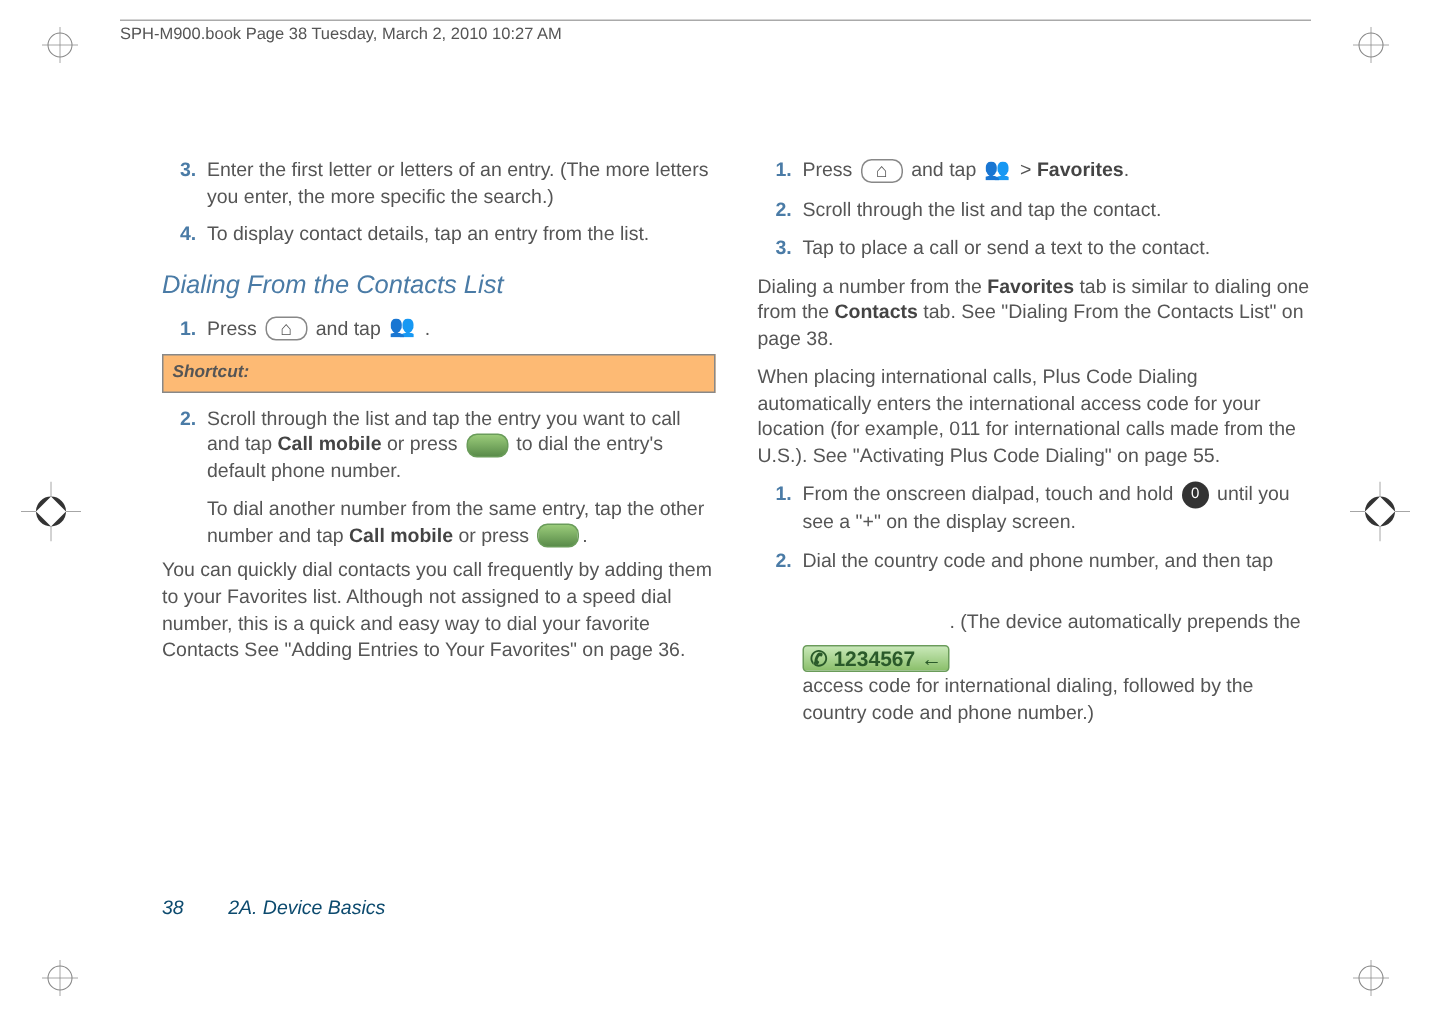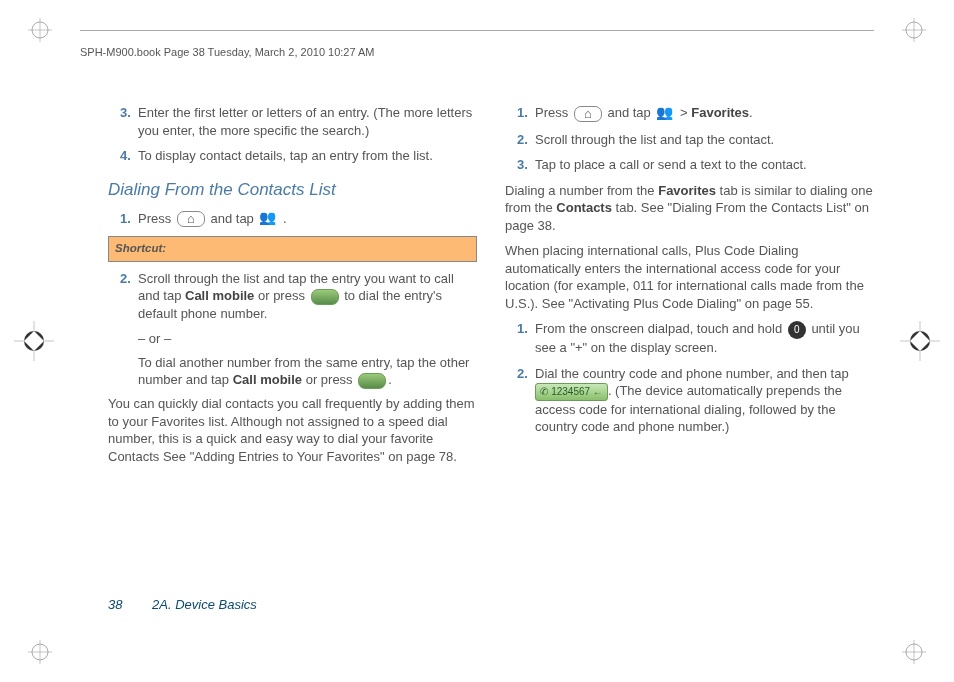--- a/index.html
+++ b/index.html
@@ -25,25 +25,25 @@
   .bottom-right { bottom: 18px; right: 28px; }
   .mid-left { top: 50%; left: 14px; transform: translateY(-50%); }
   .mid-right { top: 50%; right: 14px; transform: translateY(-50%); }
   .mid-mark {
     position: absolute;
     width: 40px;
     height: 40px;
   }
   .header-line {
     position: absolute;
-    top: 30px;
+    top: 13px;
     left: 80px;
     right: 80px;
     border-top: 0.5px solid #aaa;
-    padding-top: 15px;
+    padding-top: 3px;
     font-size: 11px;
     color: #555;
   }
   .content {
     position: absolute;
     top: 100px;
     left: 108px;
     right: 80px;
     bottom: 90px;
     display: flex;
@@ -150,25 +150,26 @@
     display: inline-block;
     vertical-align: middle;
   }
   .icon-dialbar {
     display: inline-block;
     vertical-align: middle;
     border: 1px solid #6a9c5a;
     border-radius: 3px;
     background: linear-gradient(#c8e8b8,#8abf6a);
     color: #2a5a2a;
-    font-weight: normal;
-    font-size: 10px;
+    font-weight: bold;
+    font-size: 14px;
     padding: 1px 4px;
     height: 14px;
     line-height: 14px;
+    margin-top: 48px;
   }
   .footer {
     position: absolute;
     bottom: 70px;
     left: 108px;
     font-size: 13px;
     font-style: italic;
     color: #0c4a6e;
   }
   .footer .pnum { margin-right: 26px; }
@@ -247,26 +248,25 @@
     <div class="shortcut-box">
       <span class="shortcut-label">Shortcut:</span>
     </div>
 
     <div class="ol-item">
       <div class="ol-num">2.</div>
       <div class="ol-body">
         <span>Scroll through the list and tap the entry you want to call and tap </span><span class="bold">Call mobile</span><span> or press </span><span class="icon icon-talk"></span><span> to dial the entry's default phone number.</span>
       </div>
     </div>
-    <div class="sub-indent">– or –</div>
     <div class="sub-indent">
       <span>To dial another number from the same entry, tap the other number and tap </span><span class="bold">Call mobile</span><span> or press </span><span class="icon icon-talk"></span><span>.</span>
     </div>
 
-    <div>You can quickly dial contacts you call frequently by adding them to your Favorites list. Although not assigned to a speed dial number, this is a quick and easy way to dial your favorite Contacts See "Adding Entries to Your Favorites" on page 78.</div>
+    <div>You can quickly dial contacts you call frequently by adding them to your Favorites list. Although not assigned to a speed dial number, this is a quick and easy way to dial your favorite Contacts See "Adding Entries to Your Favorites" on page 36.</div>
   </div>
 
   <div class="col">
 
     <div class="ol-item">
       <div class="ol-num">1.</div>
       <div class="ol-body">
         <span>Press </span><span class="icon icon-home"></span><span> and tap </span><span class="icon icon-contacts"></span><span> &gt; </span><span class="bold">Favorites</span><span>.</span>
       </div>
     </div>

